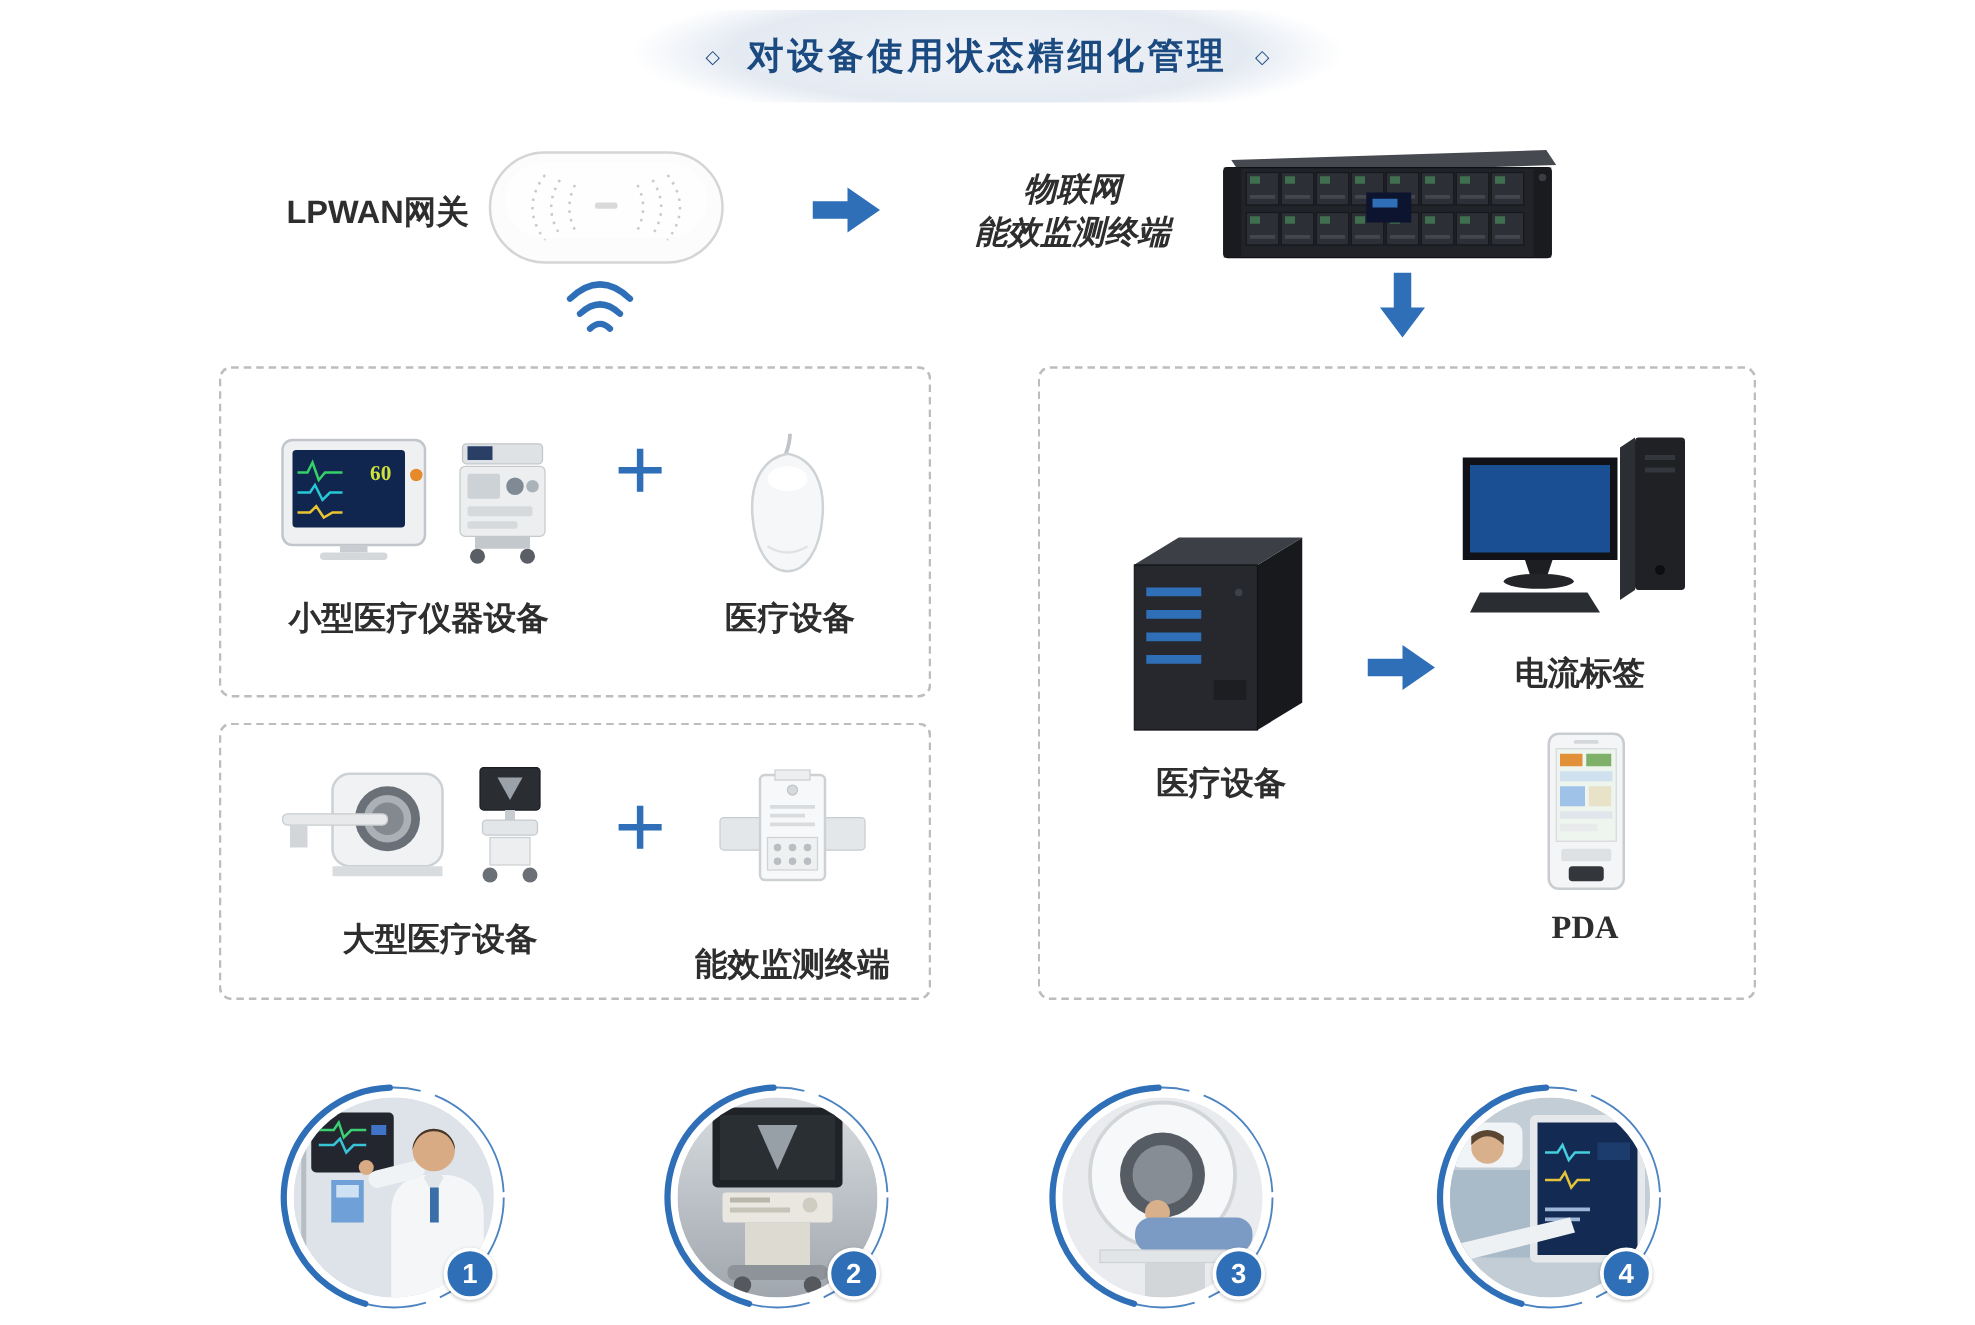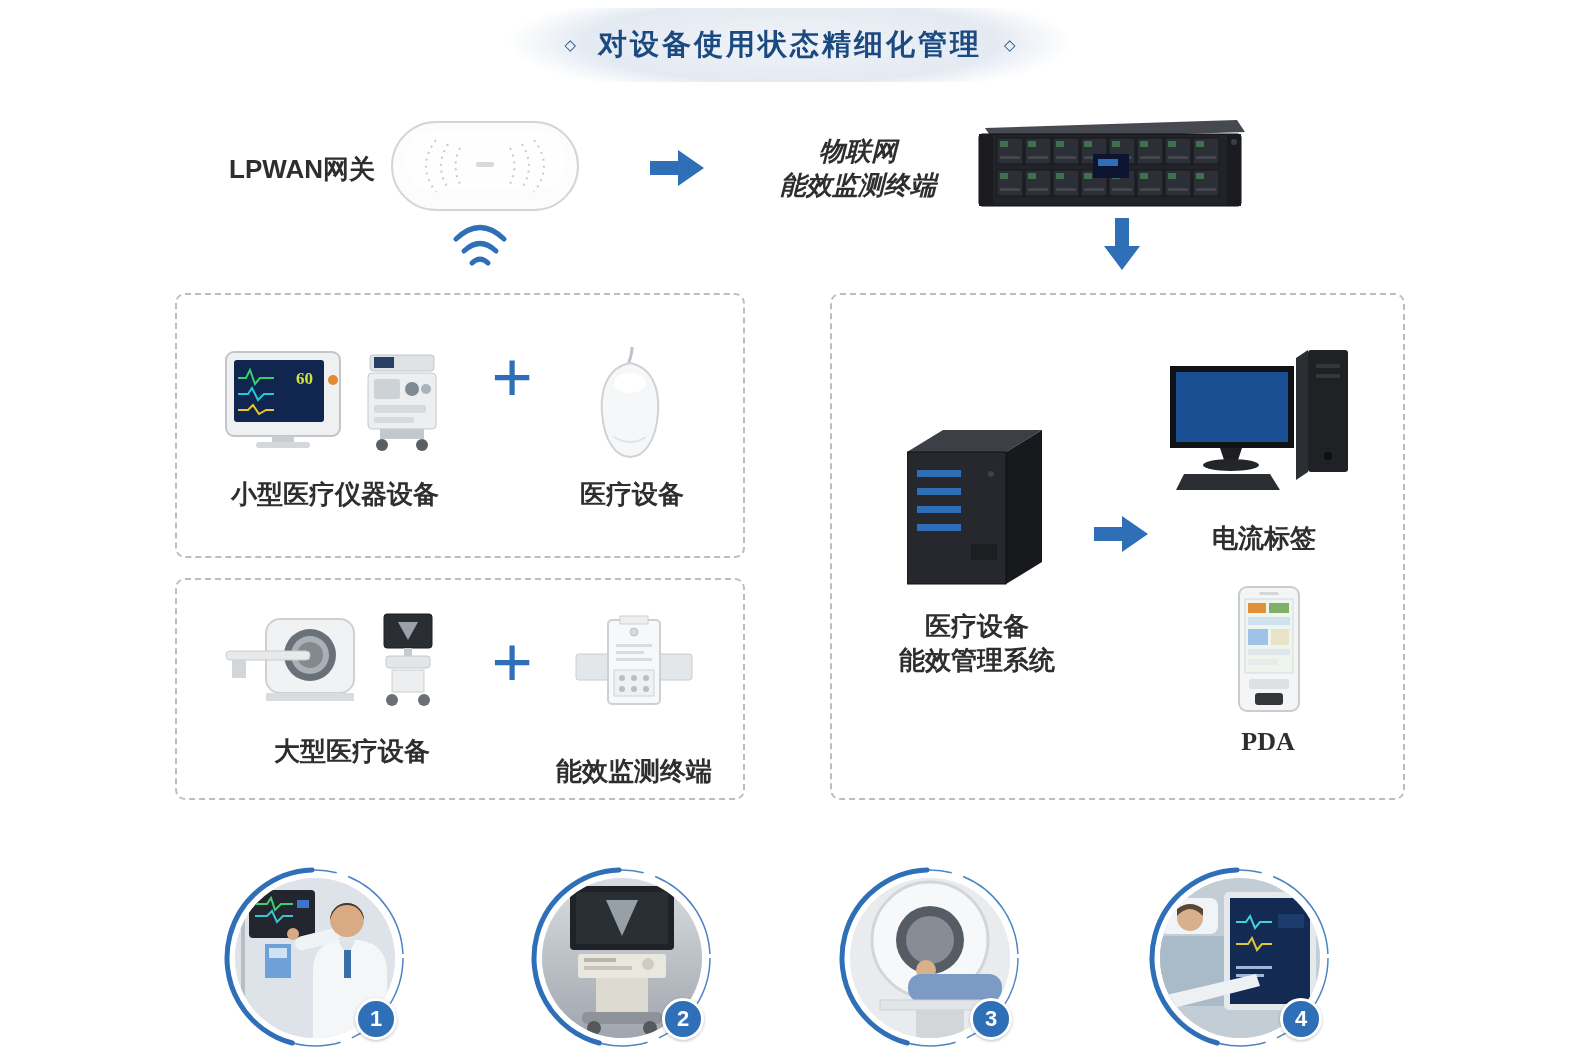--- a/index.html
+++ b/index.html
@@ -255,21 +255,20 @@
         <polygon points="50,104 72,104 68,116 54,116" fill="#1c1e22"></polygon>
         <ellipse cx="61" cy="121" rx="28" ry="6" fill="#232529"></ellipse>
         <polygon points="14,130 100,130 110,146 6,146" fill="#2a2d32"></polygon>
       </svg>
     </div>
 
     <div class="label" style="left:352px; top:227px; width:160px;">电流标签</div>
 
     <div class="label" style="left:25px; top:315px; width:240px;">
       <div>医疗设备</div>
-      <div>能效管理系统</div>
     </div>
 
     <div class="img" style="left:403px; top:290px; width:68px; height:128px;">
       <svg viewBox="0 0 68 128">
         <rect x="4" y="2" width="60" height="124" rx="8" fill="#f4f5f6" stroke="#c9cdd0" stroke-width="2"></rect>
         <rect x="24" y="7" width="20" height="3" rx="1.5" fill="#d4d8db"></rect>
         <rect x="10" y="14" width="48" height="74" fill="#eef4ee" stroke="#d6dadd"></rect>
         <rect x="13" y="18" width="18" height="10" fill="#e2903a"></rect>
         <rect x="34" y="18" width="20" height="10" fill="#7fb069"></rect>
         <rect x="13" y="32" width="42" height="8" fill="#cfe0ef"></rect>

